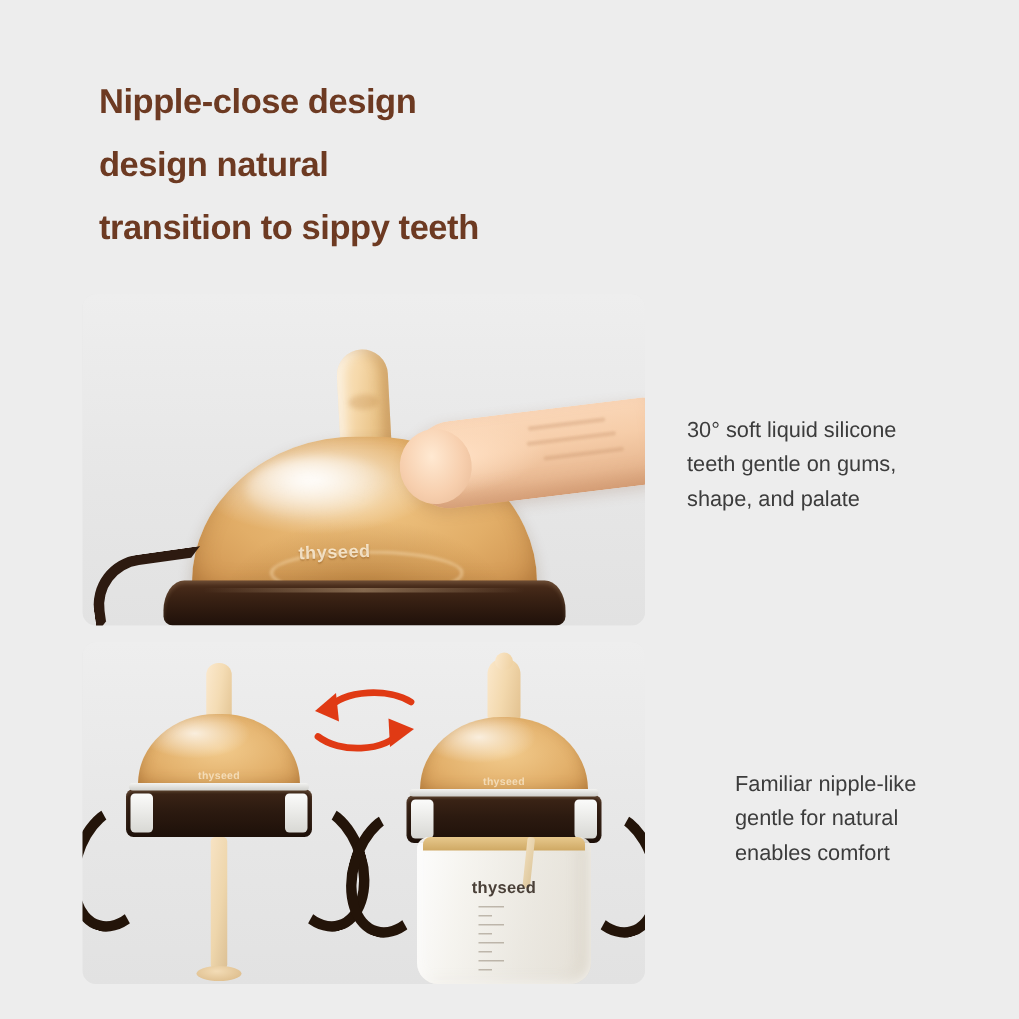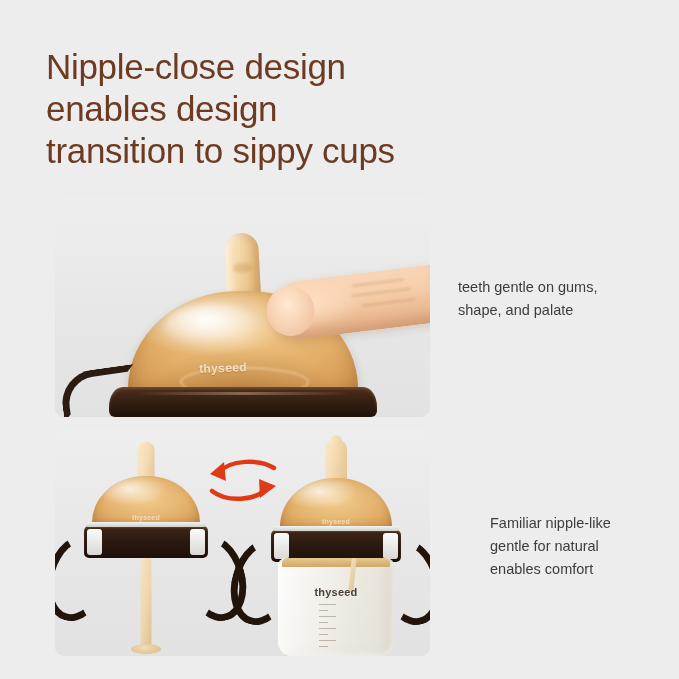--- a/index.html
+++ b/index.html
@@ -11,26 +11,26 @@
     height: 679px;
     background: #ededed;
     font-family: "Liberation Sans", sans-serif;
     overflow: hidden;
     position: relative;
   }
 
   
   .headline {
     position: absolute;
-    left: 46px;
+    left: 66px;
     top: 46px;
     width: 480px;
     color: #6d3a22;
-    font-size: 35px;
-    font-weight: normal;
+    font-size: 23px;
+    font-weight: bold;
     line-height: 42px;
     letter-spacing: -0.3px;
   }
   .headline-line { display: block; white-space: nowrap; }
 
   
   .panel {
     position: absolute;
     background: #e8e8e8;
     border-radius: 9px;
@@ -383,22 +383,22 @@
   }
   #caption-spout { left: 458px; top: 276px; }
   #caption-shape { left: 458px; top: 512px; margin-left: 32px; }
   .caption-line { display: block; white-space: nowrap; }
 </style>
 </head>
 <body>
 
 <div class="headline">
   <span class="headline-line">Nipple-close design</span>
-  <span class="headline-line">enables design</span>
-  <span class="headline-line">transition to sippy cups</span>
+  <span class="headline-line">design natural</span>
+  <span class="headline-line">transition to sippy teeth</span>
 </div>
 
 <div class="panel" id="panel-spout">
   <div class="photo-stage">
 
     <div class="spout"></div>
 
     <div class="dome">
       <div class="dome-sheen"></div>
       <div class="dome-inner-ring"></div>
@@ -473,20 +473,21 @@
             <i></i>
             <i></i>
         </div>
       </div>
     </div>
 
   </div>
 </div>
 
 <div class="caption" id="caption-spout">
+  <span class="caption-line">30° soft liquid silicone</span>
   <span class="caption-line">teeth gentle on gums,</span>
   <span class="caption-line">shape, and palate</span>
 </div>
 
 <div class="caption" id="caption-shape">
   <span class="caption-line">Familiar nipple-like</span>
   <span class="caption-line">gentle for natural</span>
   <span class="caption-line">enables comfort</span>
 </div>
 

